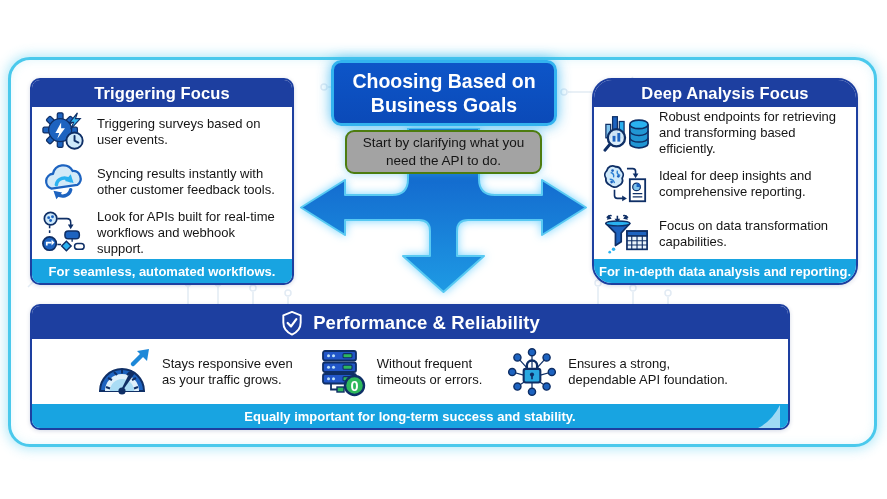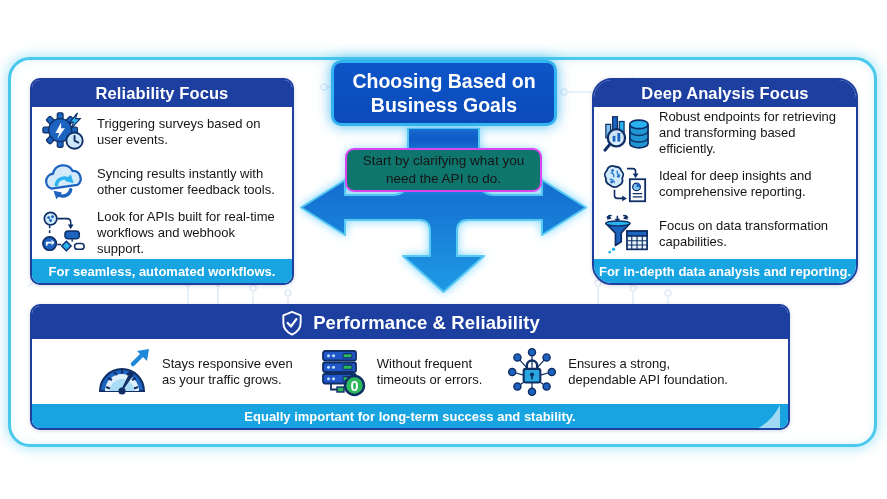--- a/index.html
+++ b/index.html
@@ -49,26 +49,25 @@
     position:absolute;left:331px;top:60px;width:226px;height:66px;box-sizing:border-box;
     background:linear-gradient(180deg,#0d55c8,#0b4ab8);
     border:3px solid #33b3ef;border-radius:10px;
     box-shadow:0 0 14px rgba(51,179,239,.85);
     color:#ffffff;font-weight:bold;font-size:19.5px;line-height:1.25;
     display:flex;align-items:center;justify-content:center;text-align:center;white-space:pre-line;
     z-index:6;
   }
   #center-subtitle{
     position:absolute;left:345px;top:130px;width:197px;height:44px;box-sizing:border-box;
-    background:#0f766e;border:2px solid #d946ef;border-radius:9px;
+    background:#a3a3a3;border:2px solid #4d7c0f;border-radius:9px;
     box-shadow:0 0 8px rgba(51,179,239,.5);
     color:#151515;font-size:13.5px;line-height:1.3;
     display:flex;align-items:center;justify-content:center;text-align:center;white-space:pre-line;
     z-index:6;
-    margin-top:18px;
   }
   #arrows{position:absolute;left:293px;top:128px;width:300px;height:168px;z-index:4;
     filter:drop-shadow(0 0 5px rgba(80,200,255,.75));}
   .z5{z-index:5;}
 </style>
 </head>
 <body>
 
 <div class="frame"></div>
 
@@ -121,21 +120,21 @@
     L 202 67 Q 186 67 186 51
     L 186 0 Z"></path>
 </svg>
 
 <div id="center-title">Choosing Based on
 Business Goals</div>
 <div id="center-subtitle">Start by clarifying what you
 need the API to do.</div>
 
 <div class="panel z5" id="left-panel">
-  <div class="panel-header">Reliability Focus</div>
+  <div class="panel-header">Triggering Focus</div>
   <div class="panel-body">
     <div class="panel-item">
       <span class="icon-cell">
         <svg width="46" height="46" viewBox="0 0 48 48">
           <g fill="#1d63c0" stroke="#0f2f66" stroke-width="1.3">
             <g transform="translate(20,22)">
               <g>
                   <rect x="-3" y="-18" width="6" height="8" rx="1.5"></rect>
                   <rect x="-3" y="10" width="6" height="8" rx="1.5"></rect>
               <rect x="-18" y="-3" width="8" height="6" rx="1.5"></rect>

